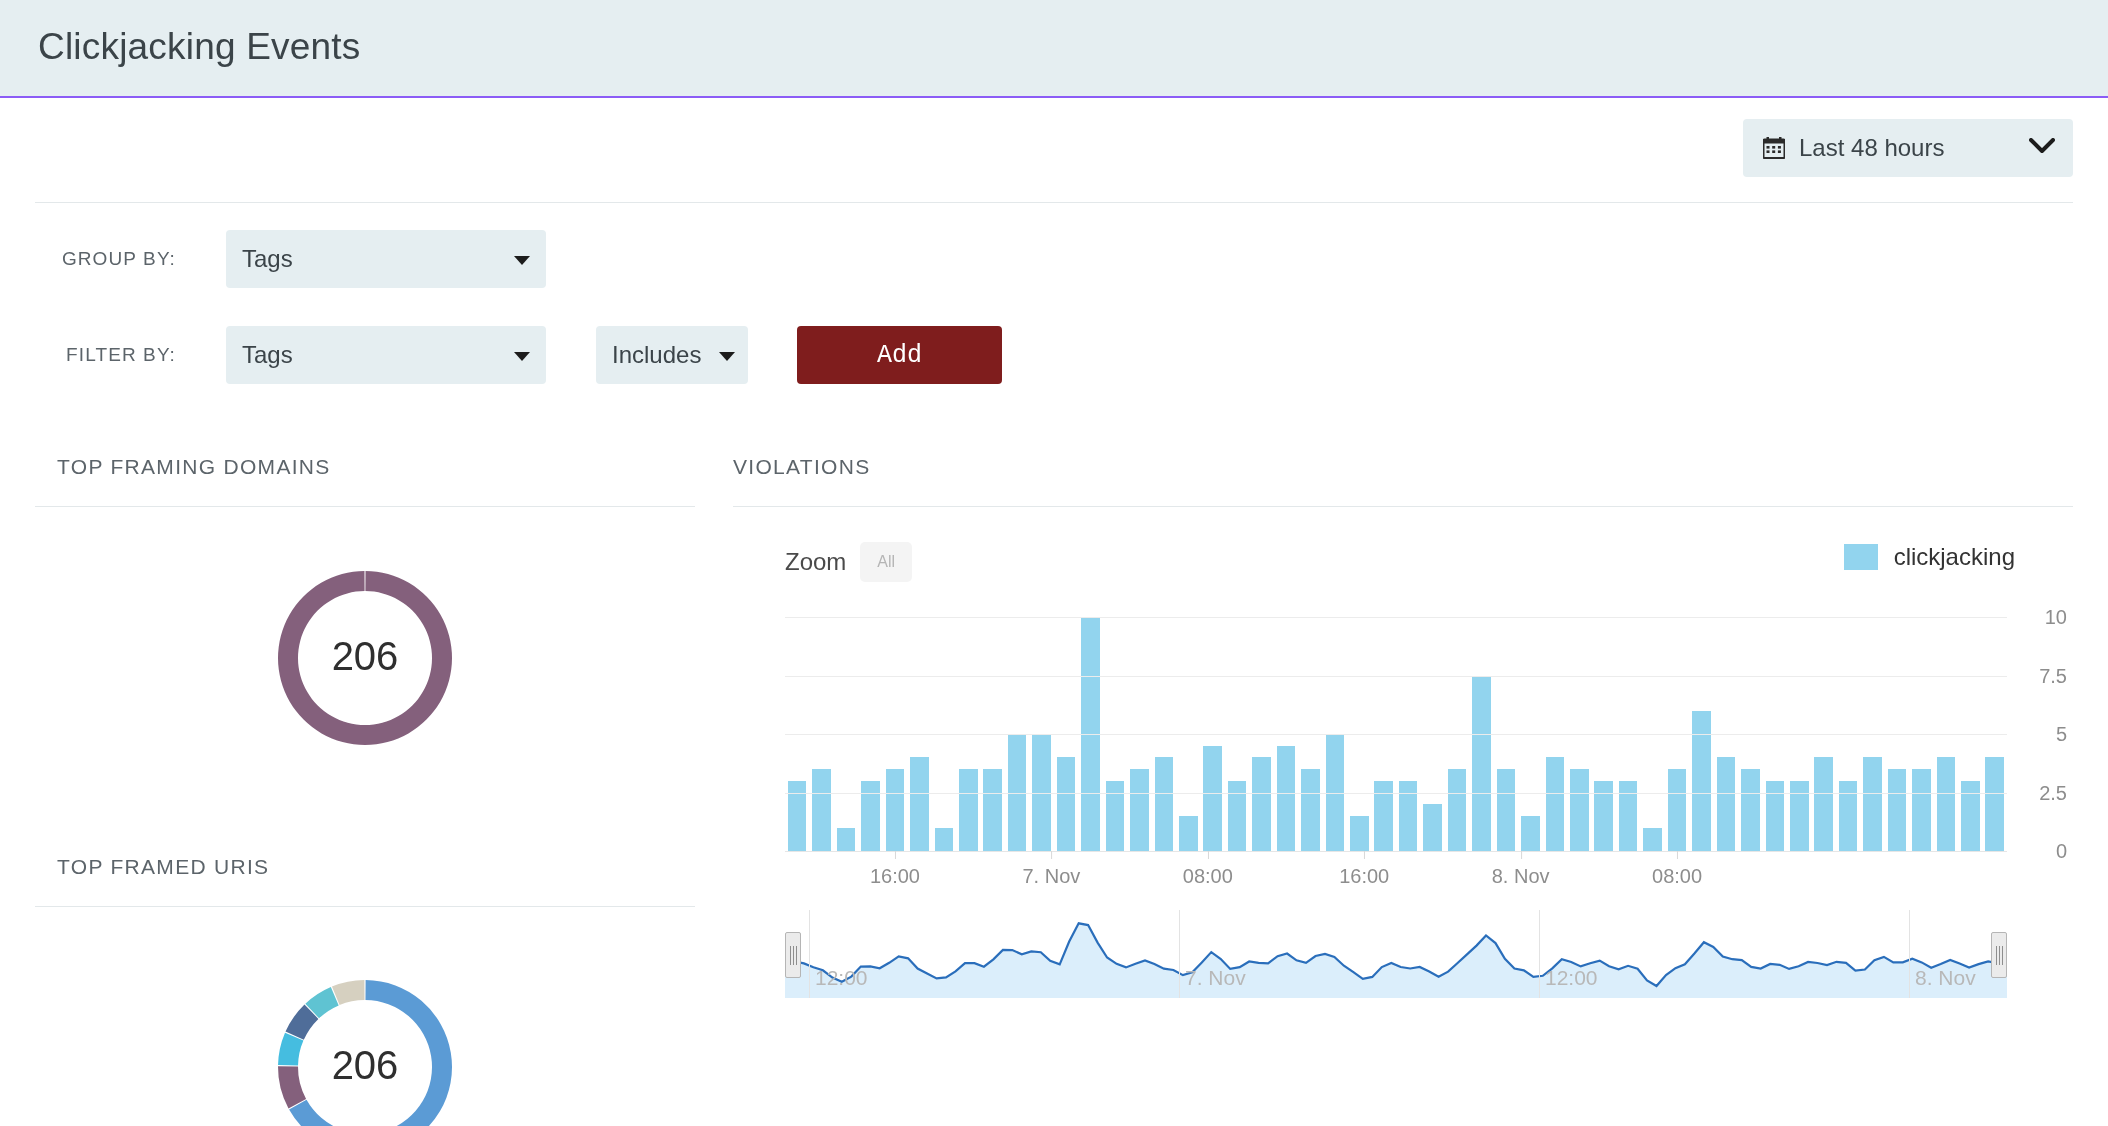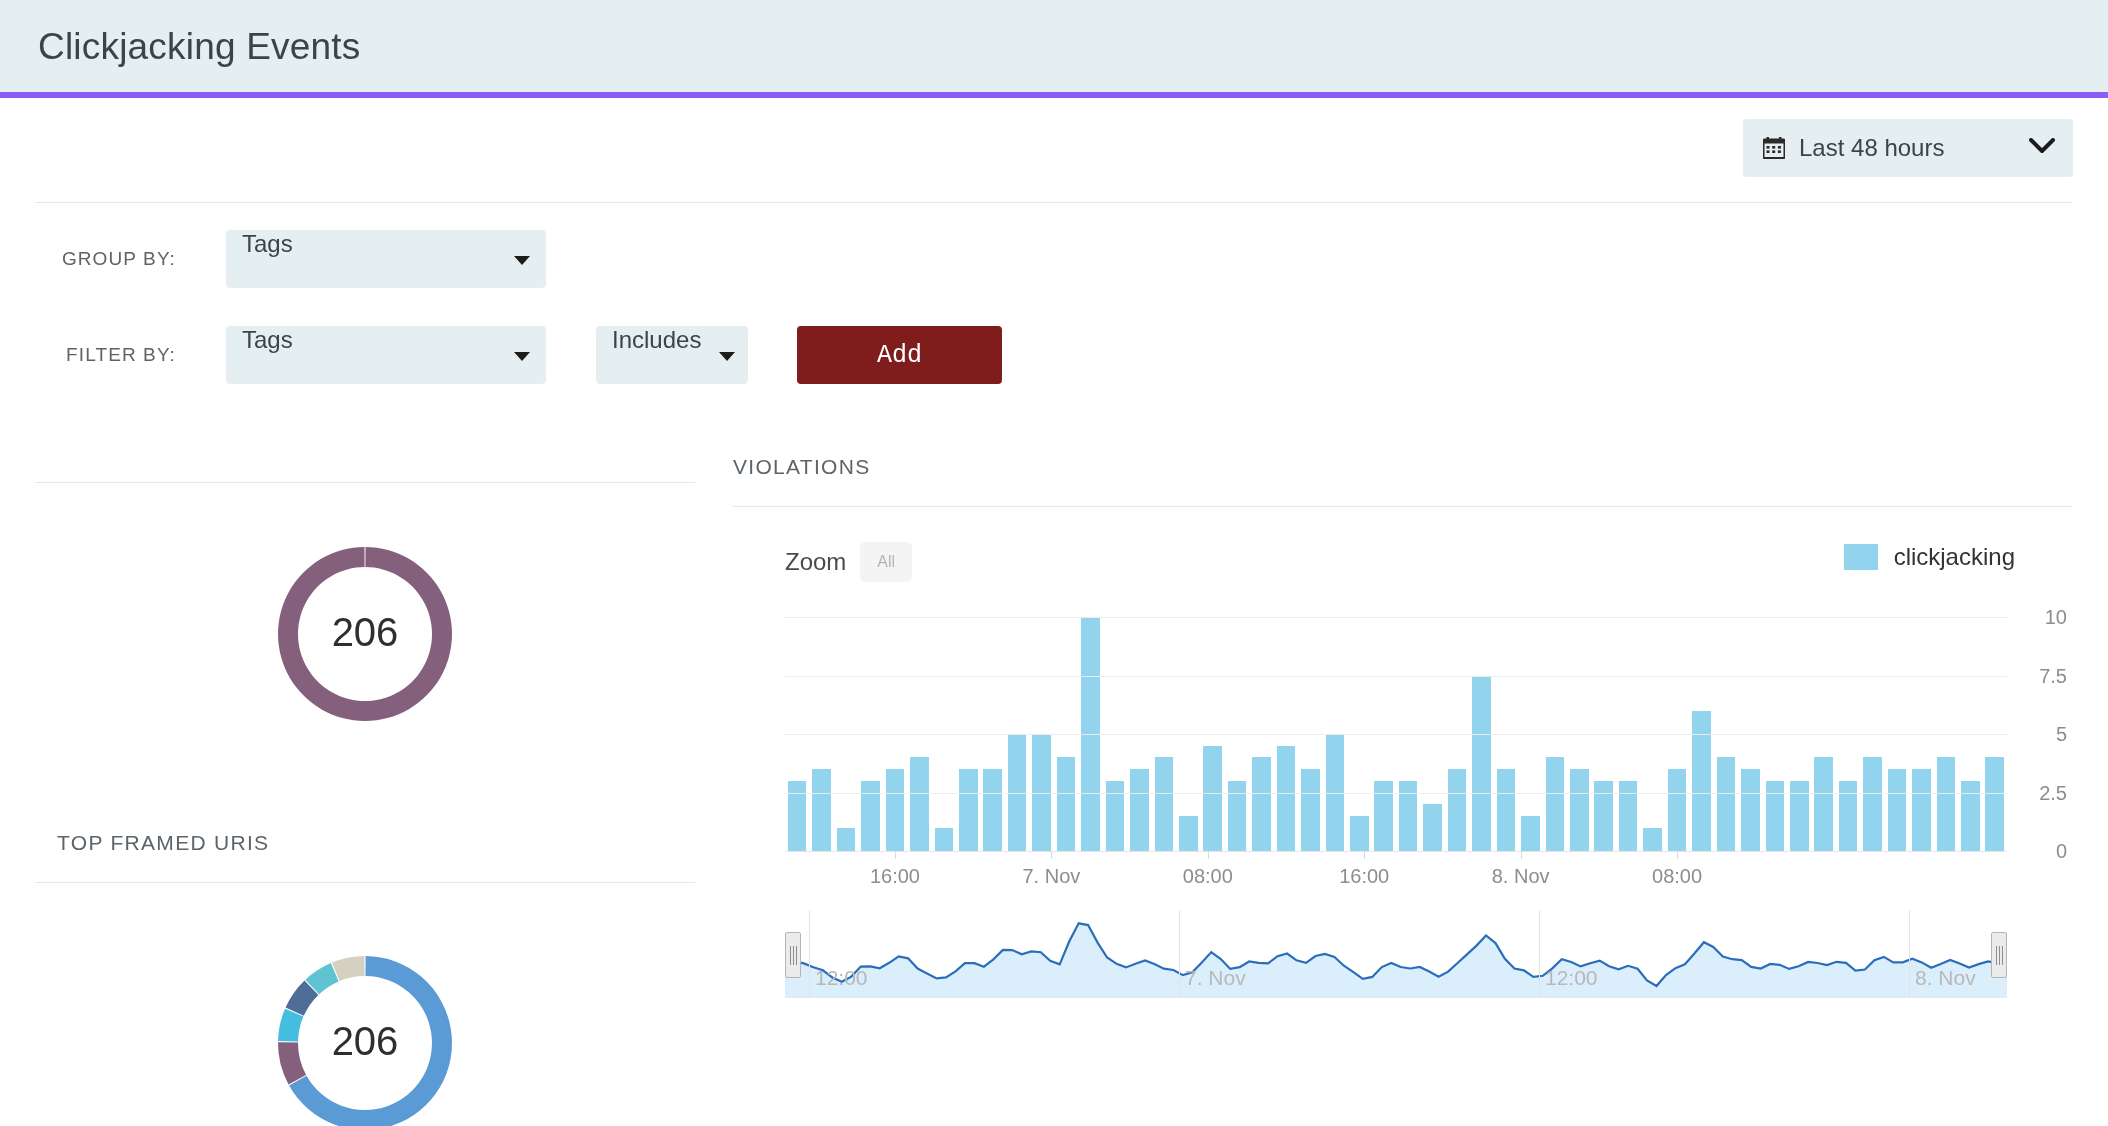--- a/index.html
+++ b/index.html
@@ -11,21 +11,21 @@
     background: #ffffff;
     font-family: "Liberation Sans", sans-serif;
     color: #4a4a4a;
   }
   .page { position: relative; width: 2108px; height: 1126px; background:#fff; }
 
   
   .titlebar {
     position: absolute; left: 0; top: 0; width: 2108px; height: 98px;
     background: #e5eef1;
-    border-bottom: 6px solid #8b5cf6;
+    border-bottom: 2px solid #8b5cf6;
   }
   .titlebar h1 {
     position: absolute; left: 38px; top: 26px;
     font-size: 37px; font-weight: 400; color: #3b4449; letter-spacing: .2px;
   }
 
   
   .daterange {
     position: absolute; right: 35px; top: 119px;
     width: 330px; height: 58px;
@@ -44,21 +44,21 @@
 
   
   .filters { position: absolute; left: 0; top: 230px; width: 100%; }
   .frow { display: flex; align-items: center; height: 58px; margin-bottom: 38px; gap: 28px; }
   .flabel {
     width: 198px; text-align: right; padding-right: 22px;
     font-size: 19px; letter-spacing: 1.1px; color: #5c646a; text-transform: uppercase;
   }
   .select {
     position: relative; height: 58px; background: #e5eef1; border-radius: 4px;
-    display: flex; padding: 0 16px; cursor: pointer;
+    display: flex; align-items: center; padding: 0 16px; cursor: pointer;
     font-size: 24px; color: #3b4449;
   }
   .select .caret {
     position: absolute; right: 16px; top: 50%;
     width: 0; height: 0; margin-top: -3px;
     border-left: 8px solid transparent; border-right: 8px solid transparent;
     border-top: 9px solid #1c1c1c;
   }
   .sel-group { width: 320px; }
   .sel-filter { width: 320px; }
@@ -196,20 +196,23 @@
       <div class="select sel-op">
         <span>Includes</span>
         <span class="caret"></span>
       </div>
       <button class="addbtn">Add</button>
     </div>
   </div>
 
   <div class="left-col">
 
+    <div class="sec-head">
+      <div class="panel-title">TOP FRAMING DOMAINS</div>
+    </div>
     <div class="panel-rule"></div>
     <div class="donut-wrap donut1">
       <svg width="230" height="230" viewBox="0 0 230 230">
         <g id="donut1-segments">
             <path d="M 115.52199686800564 28.001565995302002 A 87 87 0 1 1 114.47800313199433 28.001565995302002 L 114.59800241199564 48.001205996382 A 67 67 0 1 0 115.40199758800435 48.001205996382 Z" fill="#84607c"></path>
           </g>
         <text id="donut1-center" x="115" y="116" text-anchor="middle" dominant-baseline="middle" font-family="Liberation Sans, sans-serif" font-size="40" fill="#2f2f2f">206</text>
       </svg>
     </div>
 

